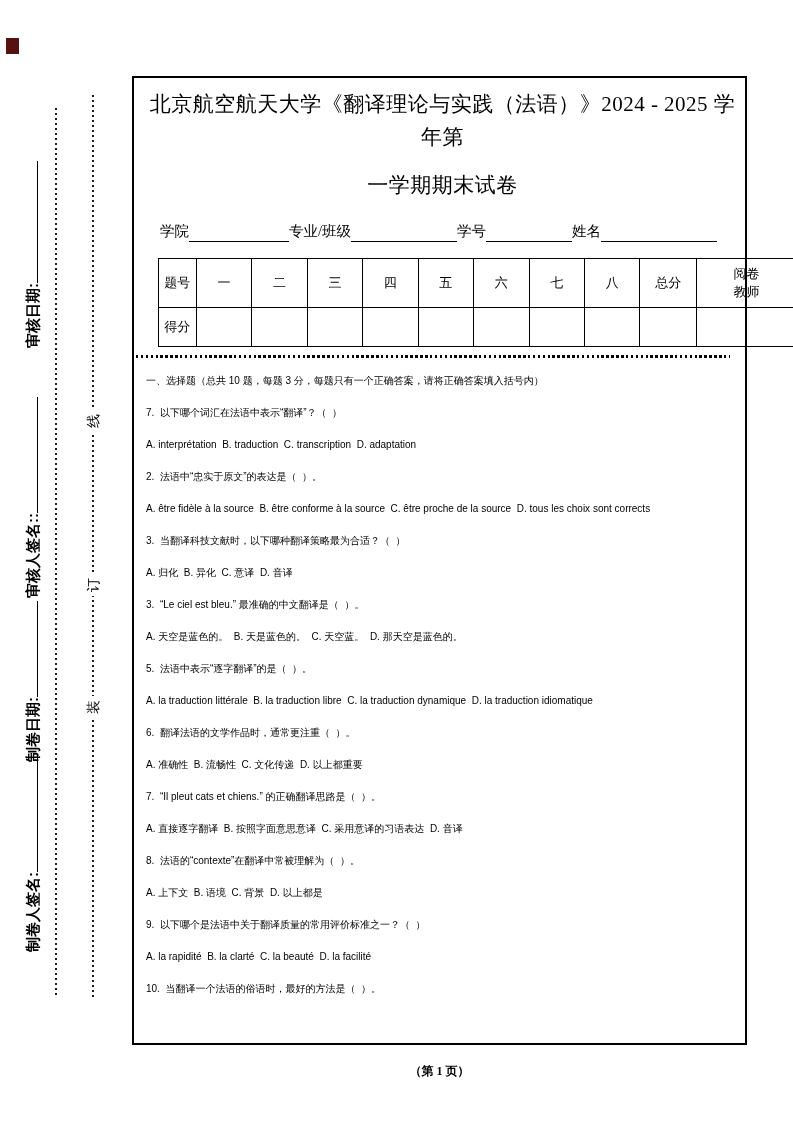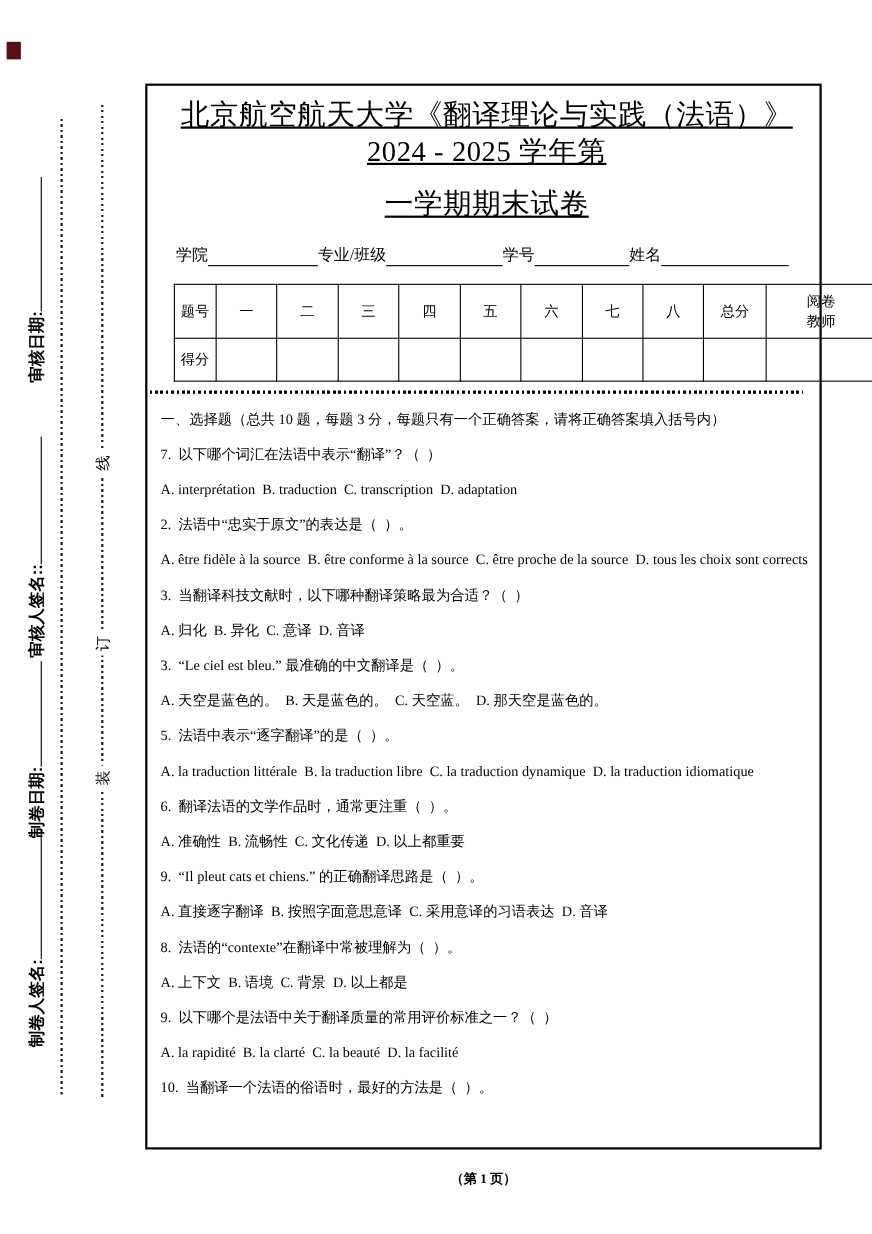--- a/index.html
+++ b/index.html
@@ -26,40 +26,40 @@
 
   .bindchar{position:absolute;left:85px;transform-origin:0 0;transform:rotate(-90deg);
             font-size:14px;line-height:16px;background:#fff;padding:0 4px;
             font-family:"Liberation Sans","DejaVu Sans",sans-serif;}
   .bc1{top:432px;} .bc2{top:596px;} .bc3{top:718px;}
 
   
   .sheet{position:absolute;left:132px;top:76px;width:615px;height:969px;
          border:2px solid #000;box-sizing:border-box;padding:10px 6px 0 12px;}
 
-  .title{ text-align:center;font-size:26px;line-height:33px;font-weight:500;letter-spacing:.5px;text-decoration:underline;}
+  .title{ text-align:center;font-size:21px;line-height:33px;font-weight:500;letter-spacing:.5px;}
   .title .t2{margin-top:15px;}
 
   .form-row{display:flex;align-items:flex-end;margin:20px 0 0 14px;font-size:14.5px;width:560px;text-align:right;}
   .form-row .fl{white-space:nowrap;padding-bottom:1px;}
   .form-row .blank{border-bottom:1.6px solid #000;height:17px;}
   .b1{width:100px;} .b2{width:106px;} .b3{width:86px;} .b4{width:116px;}
 
   table.score{border-collapse:collapse;margin:16px 0 0 12px;table-layout:fixed;width:639px;
               font-size:13px;text-align:center;}
   table.score td{border:1.6px solid #000;padding:0;vertical-align:middle;}
   tr.hdr td{height:48px;}
   tr.scr td{height:38px;}
   .w2{display:inline-block;width:2.15em;line-height:1.4;}
 
   .dotline{margin:8px 0 0 -10px;width:594px;height:3px;
            background:repeating-linear-gradient(to right,#000 0 2.4px,transparent 2.4px 4.9px);}
 
-  .qa{margin-top:13px;font-family:Liberation Serif, serif;
-      font-size:13px;line-height:20px;padding-right:2px;}
+  .qa{margin-top:13px;font-family:Liberation Sans, sans-serif;
+      font-size:10px;line-height:20px;padding-right:2px;}
   .qa p{margin:0 0 12px 0;white-space:pre-wrap;}
 
   .footer{position:absolute;left:132px;top:1063px;width:615px;text-align:center;
           font-size:12px;font-weight:bold;}
 </style>
 </head>
 <body>
 
 <div class="page">
 
@@ -155,21 +155,21 @@
 
       <p>3.  “Le ciel est bleu.” 最准确的中文翻译是（  ）。</p>
       <p>A. 天空是蓝色的。  B. 天是蓝色的。  C. 天空蓝。  D. 那天空是蓝色的。</p>
 
       <p>5.  法语中表示“逐字翻译”的是（  ）。</p>
       <p>A. la traduction littérale  B. la traduction libre  C. la traduction dynamique  D. la traduction idiomatique</p>
 
       <p>6.  翻译法语的文学作品时，通常更注重（  ）。</p>
       <p>A. 准确性  B. 流畅性  C. 文化传递  D. 以上都重要</p>
 
-      <p>9.  “Il pleut cats et chiens.” 的正确翻译思路是（  ）。</p>
+      <p>7.  “Il pleut cats et chiens.” 的正确翻译思路是（  ）。</p>
       <p>A. 直接逐字翻译  B. 按照字面意思意译  C. 采用意译的习语表达  D. 音译</p>
 
       <p>8.  法语的“contexte”在翻译中常被理解为（  ）。</p>
       <p>A. 上下文  B. 语境  C. 背景  D. 以上都是</p>
 
       <p>9.  以下哪个是法语中关于翻译质量的常用评价标准之一？（  ）</p>
       <p>A. la rapidité  B. la clarté  C. la beauté  D. la facilité</p>
 
       <p>10.  当翻译一个法语的俗语时，最好的方法是（  ）。</p>
     </div>

